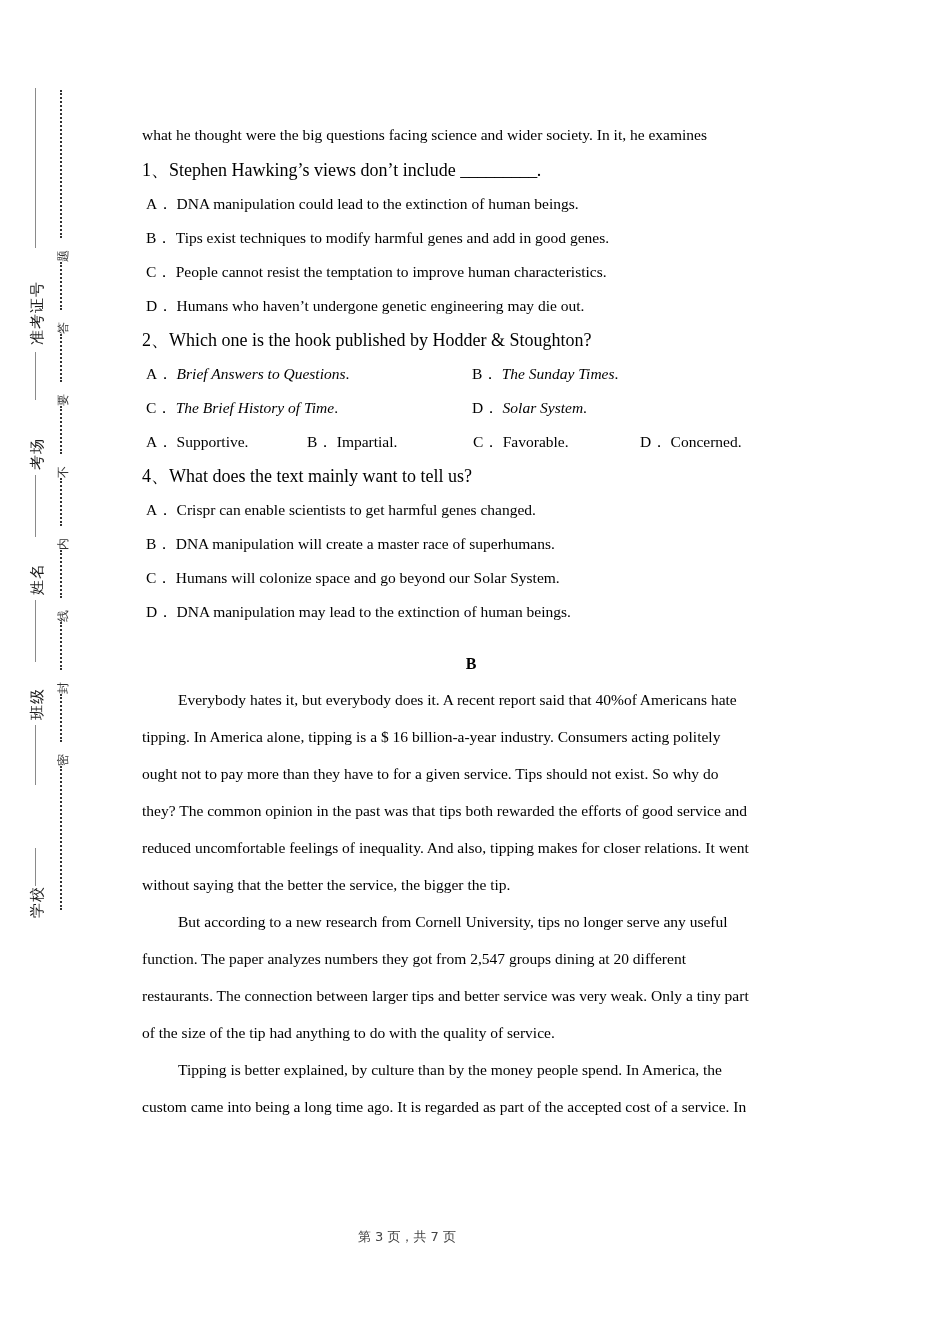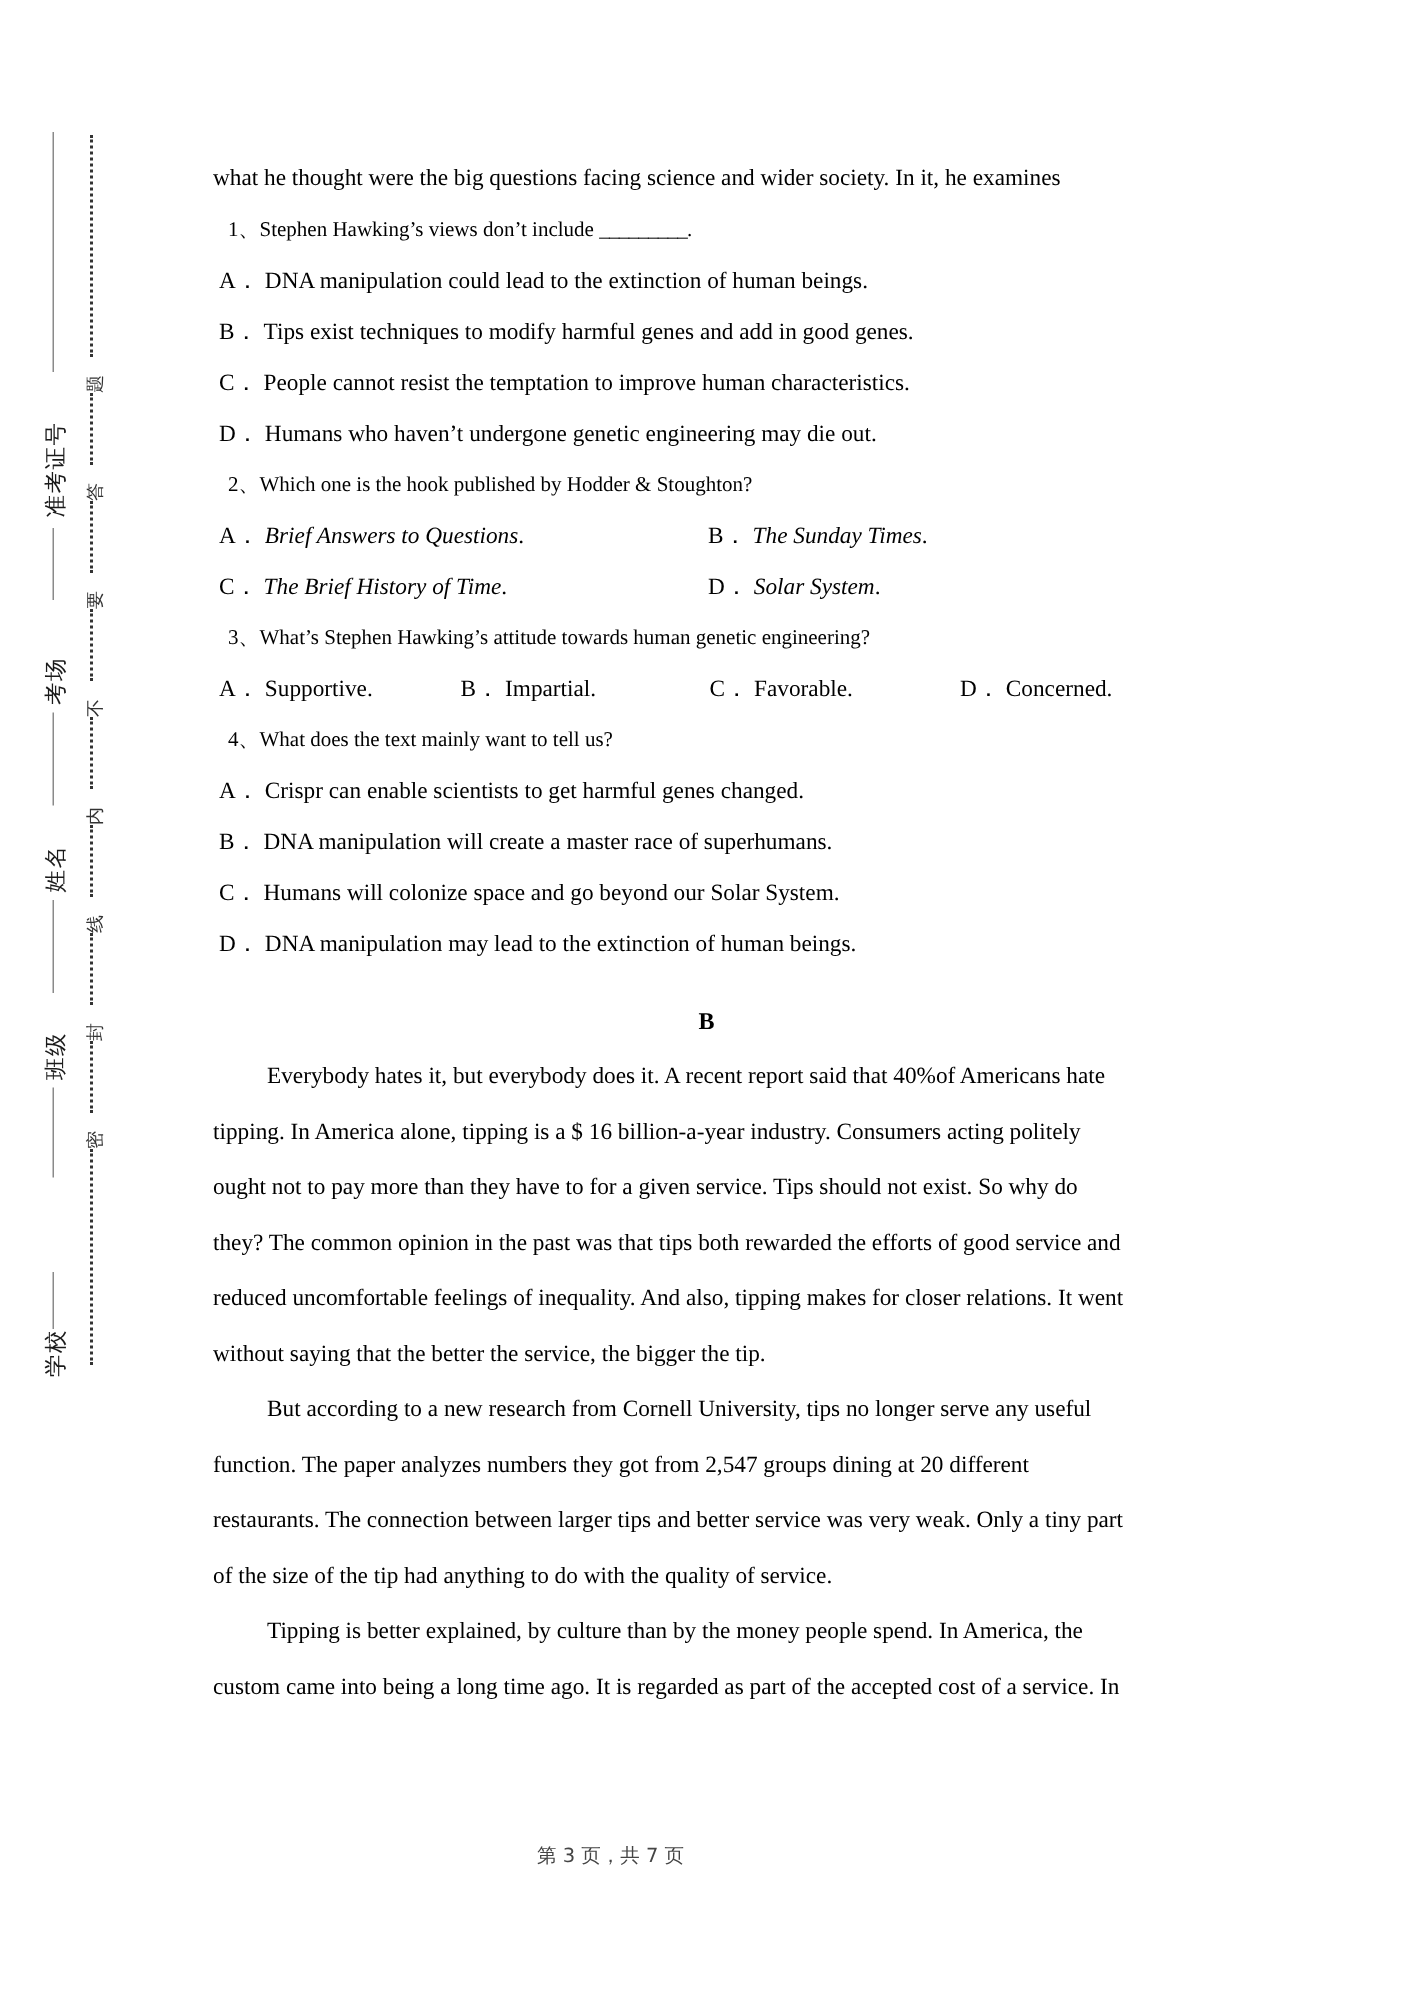--- a/index.html
+++ b/index.html
@@ -54,33 +54,32 @@
   .seal-dotword {
     font-size: 12px;
     letter-spacing: 1px;
     color: #333333;
   }
 
   
   .content {
     position: absolute;
     left: 142px;
-    top: 100px;
+    top: 116px;
     width: 658px;
   }
   .para-line {
     font-size: 15.5px;
     line-height: 37px;
     white-space: nowrap;
   }
   .q-line {
-    font-size: 14px;
-    line-height: 34px;
-    white-space: nowrap;
-    margin-left: 10px;
+    font-size: 18px;
+    line-height: 34px;
+    white-space: nowrap;
   }
   .opt-line {
     font-size: 15.5px;
     line-height: 34px;
     white-space: nowrap;
     padding-left: 4px;
   }
   .indent {
     display: inline-block;
     width: 36px;
@@ -213,23 +212,20 @@
     </div>
     <div class="opt-row-2">
       <span class="col c1">
         <span>C．</span>&nbsp;<i class="title-it">The Brief History of Time</i><span>.</span>
       </span>
       <span class="col c2-of2">
         <span>D．</span>&nbsp;<i class="title-it">Solar System</i><span>.</span>
       </span>
     </div>
 
-    <div class="q-line">
-      <span>3、</span><span>What’s Stephen Hawking’s attitude towards human genetic engineering?</span>
-    </div>
     <div class="opt-row-4">
       <span class="col c1">
         <span>A．</span>&nbsp;<span>Supportive.</span>
       </span>
       <span class="col c2-of4">
         <span>B．</span>&nbsp;<span>Impartial.</span>
       </span>
       <span class="col c3-of4">
         <span>C．</span>&nbsp;<span>Favorable.</span>
       </span>

